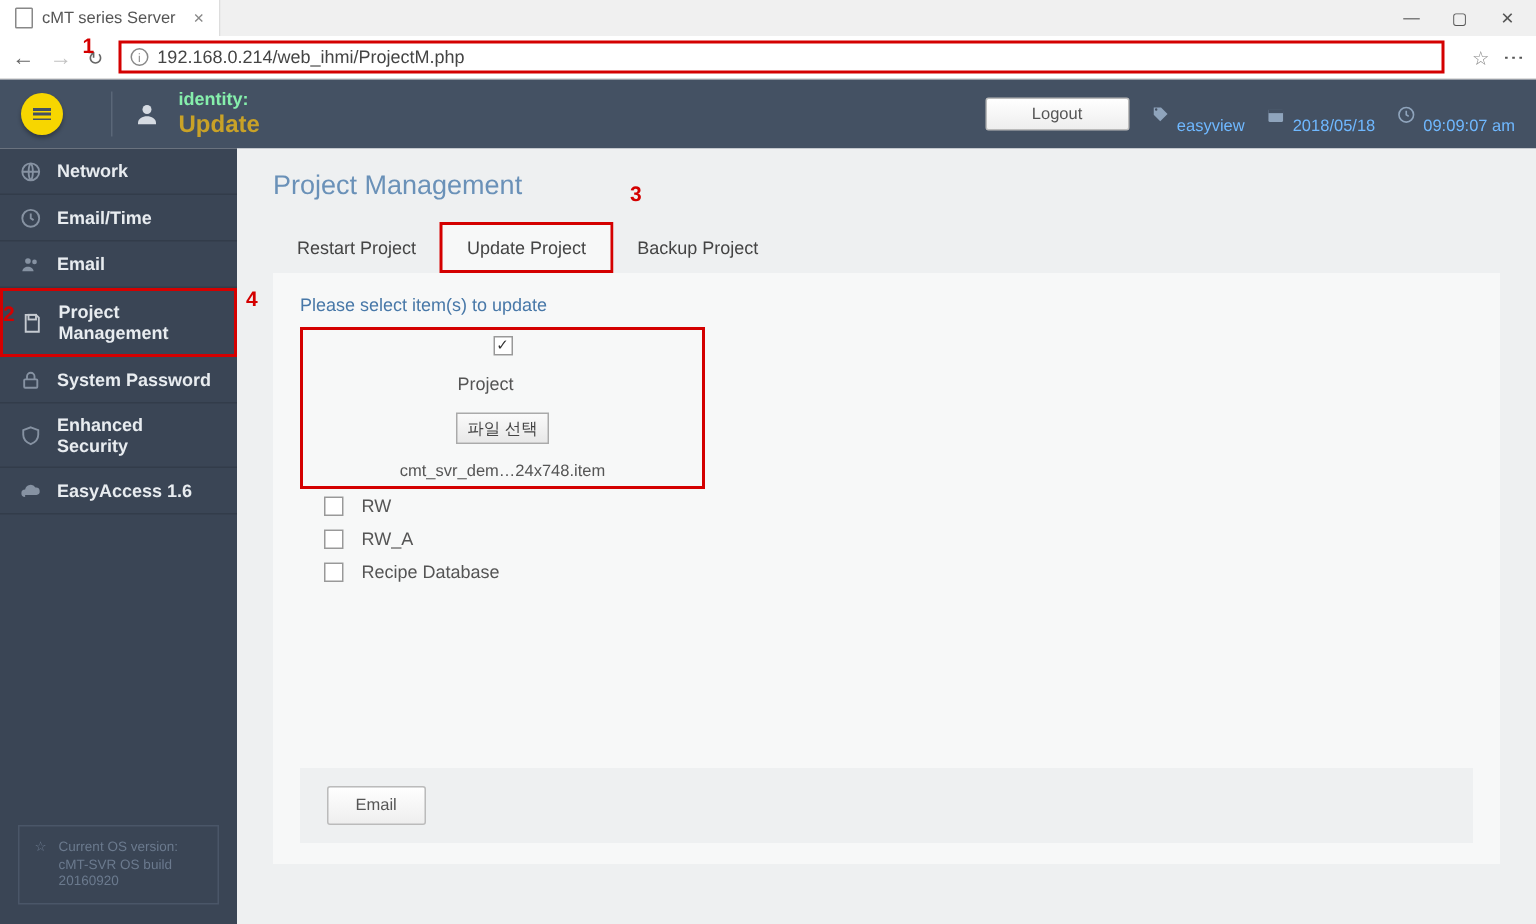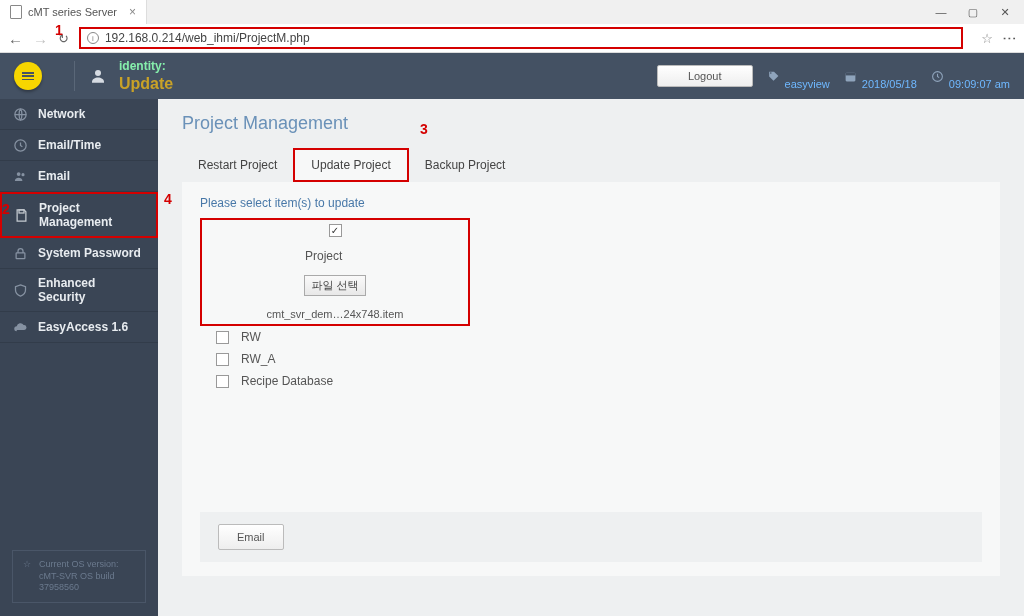--- a/index.html
+++ b/index.html
@@ -210,21 +210,21 @@
             <path d="M6 18a4 4 0 010-8 6 6 0 0111-2 4 4 0 011 8H6z"></path>
           </svg>
         </span>
       <span>EasyAccess 1.6</span>
     </div>
 
     <div class="os-box">
       <span style="color:#6b7a8e">☆</span>
       <div>
         <div>Current OS version:</div>
-        <div>cMT-SVR OS build 37958560</div>
+        <div>cMT-SVR OS build 20160920</div>
       </div>
     </div>
   </div>
 
   <div class="main">
     <div class="page-title">Project Management</div>
     <span class="annot" style="left:262px; top:22px">3</span>
     <div class="tabs">
       <button class="tab-btn">Restart Project</button>
       <button class="tab-btn active boxed">Update Project</button>

